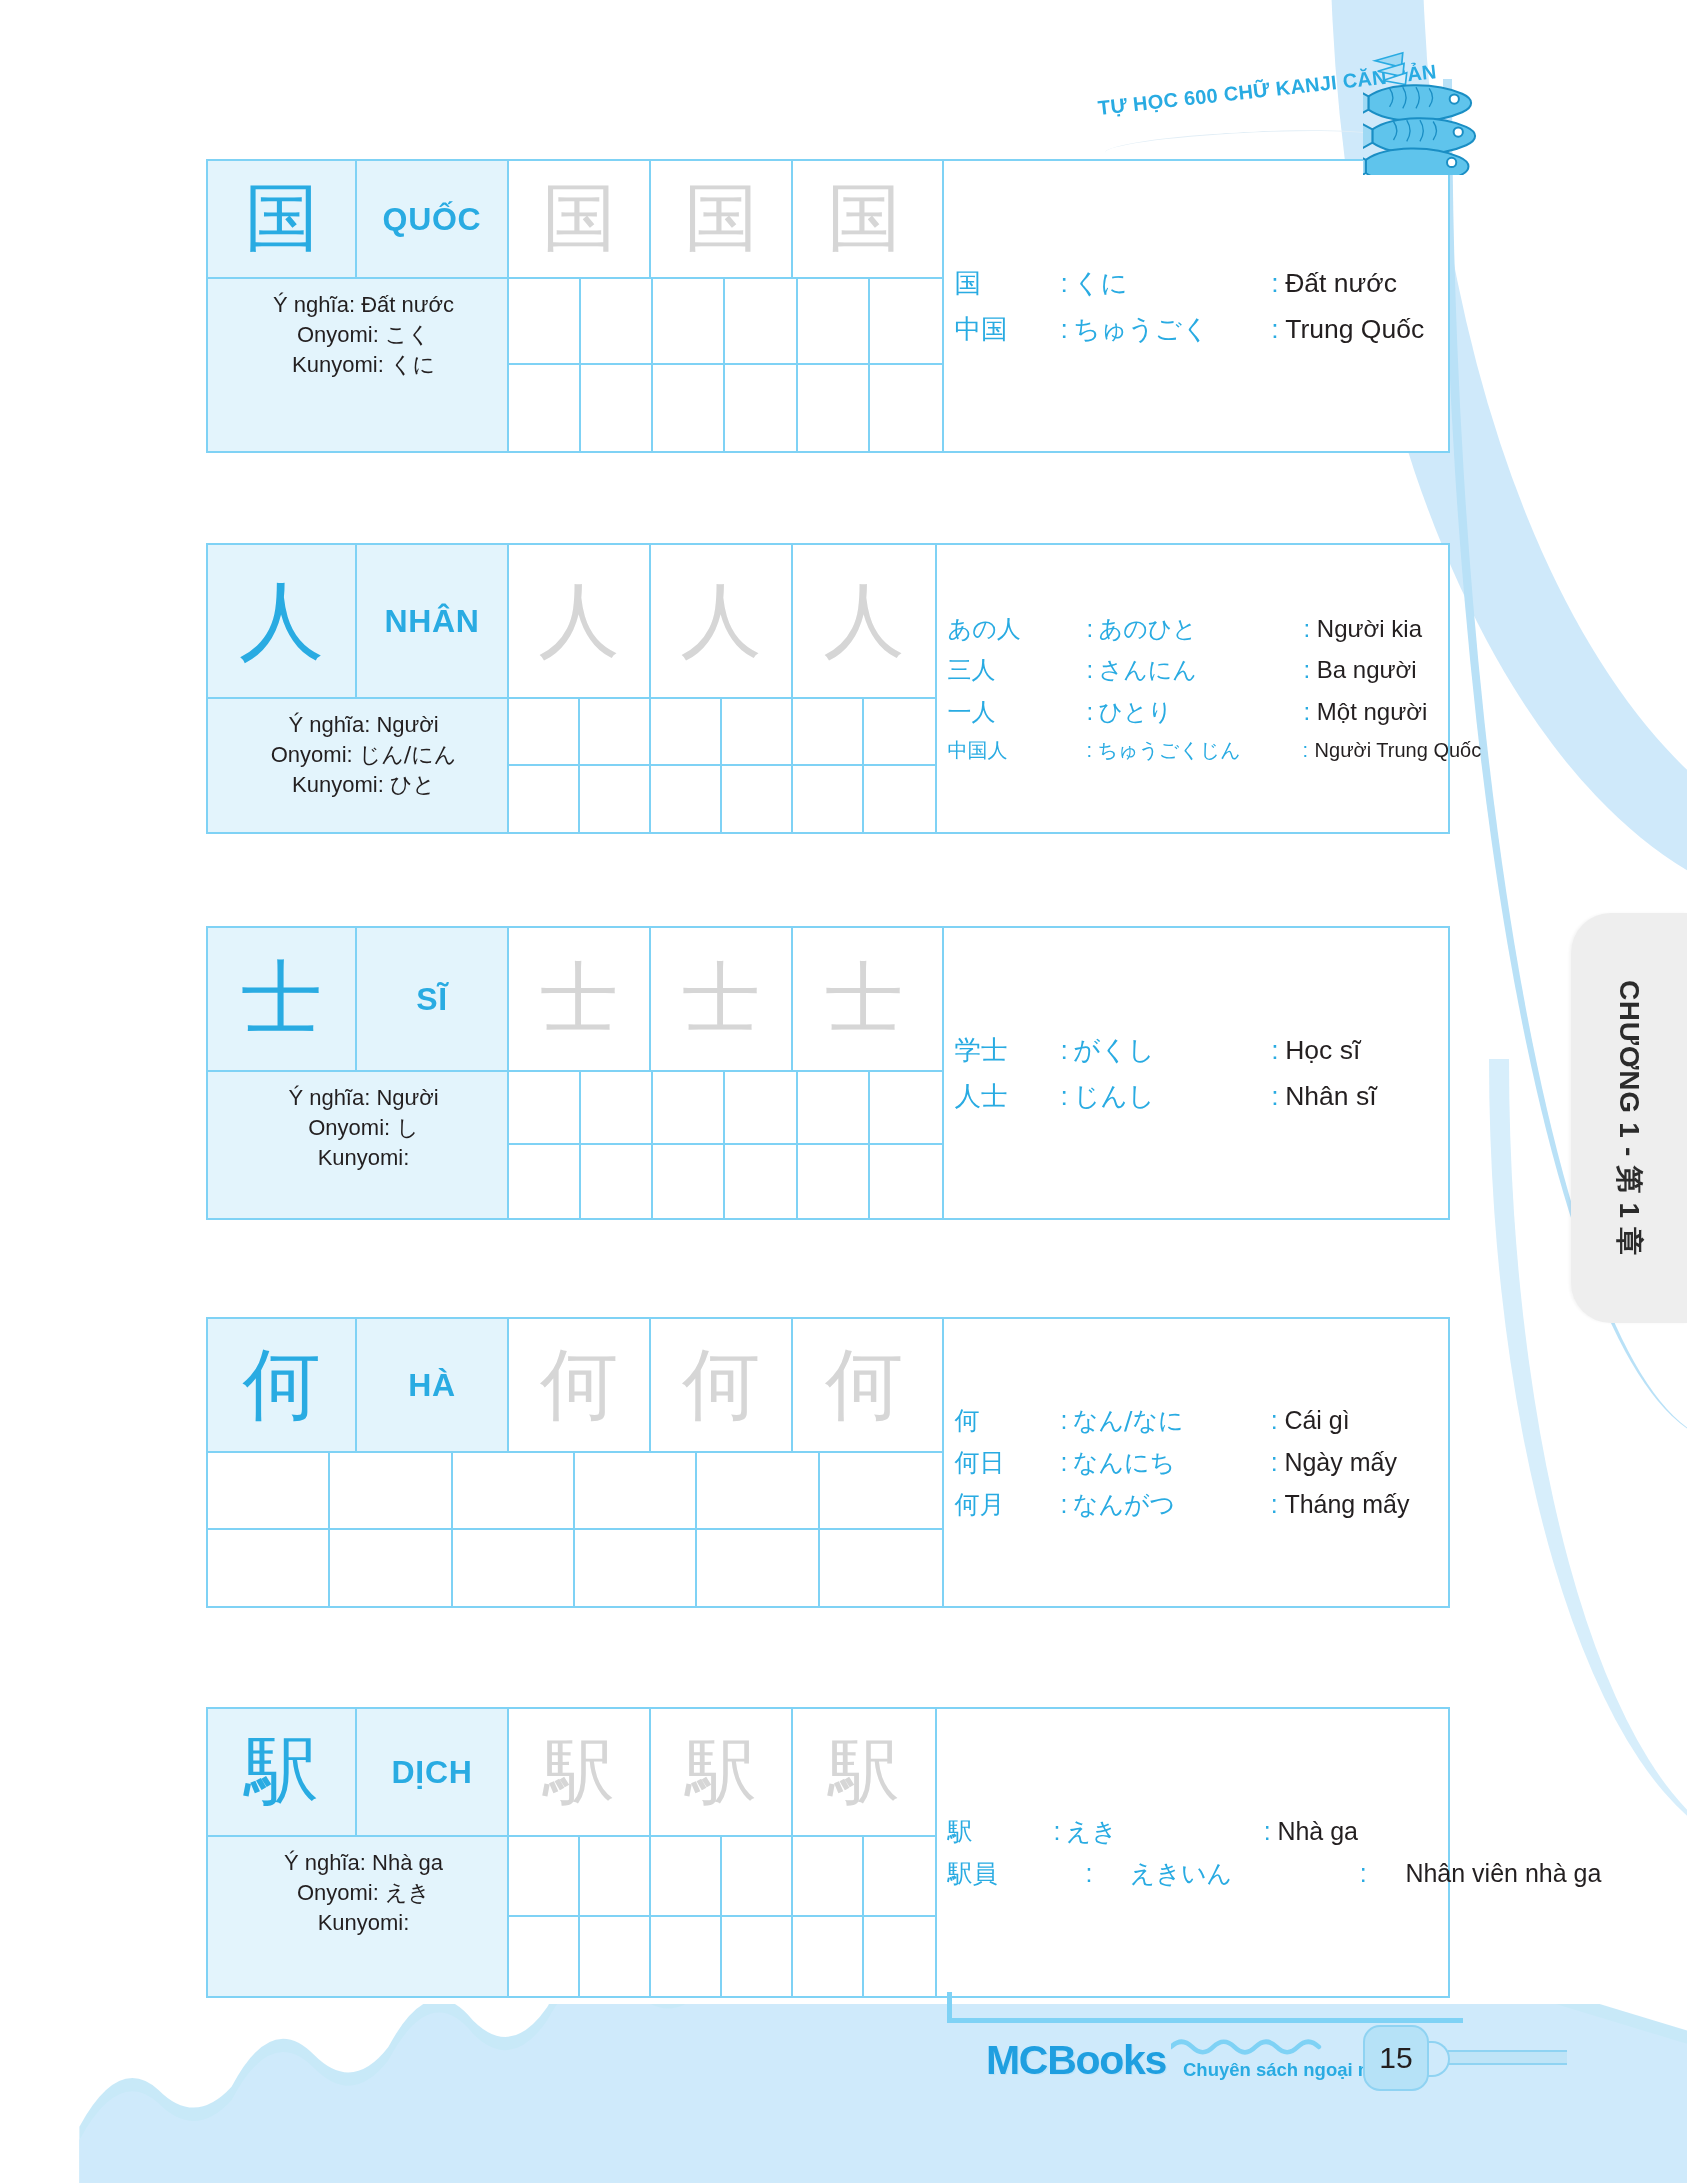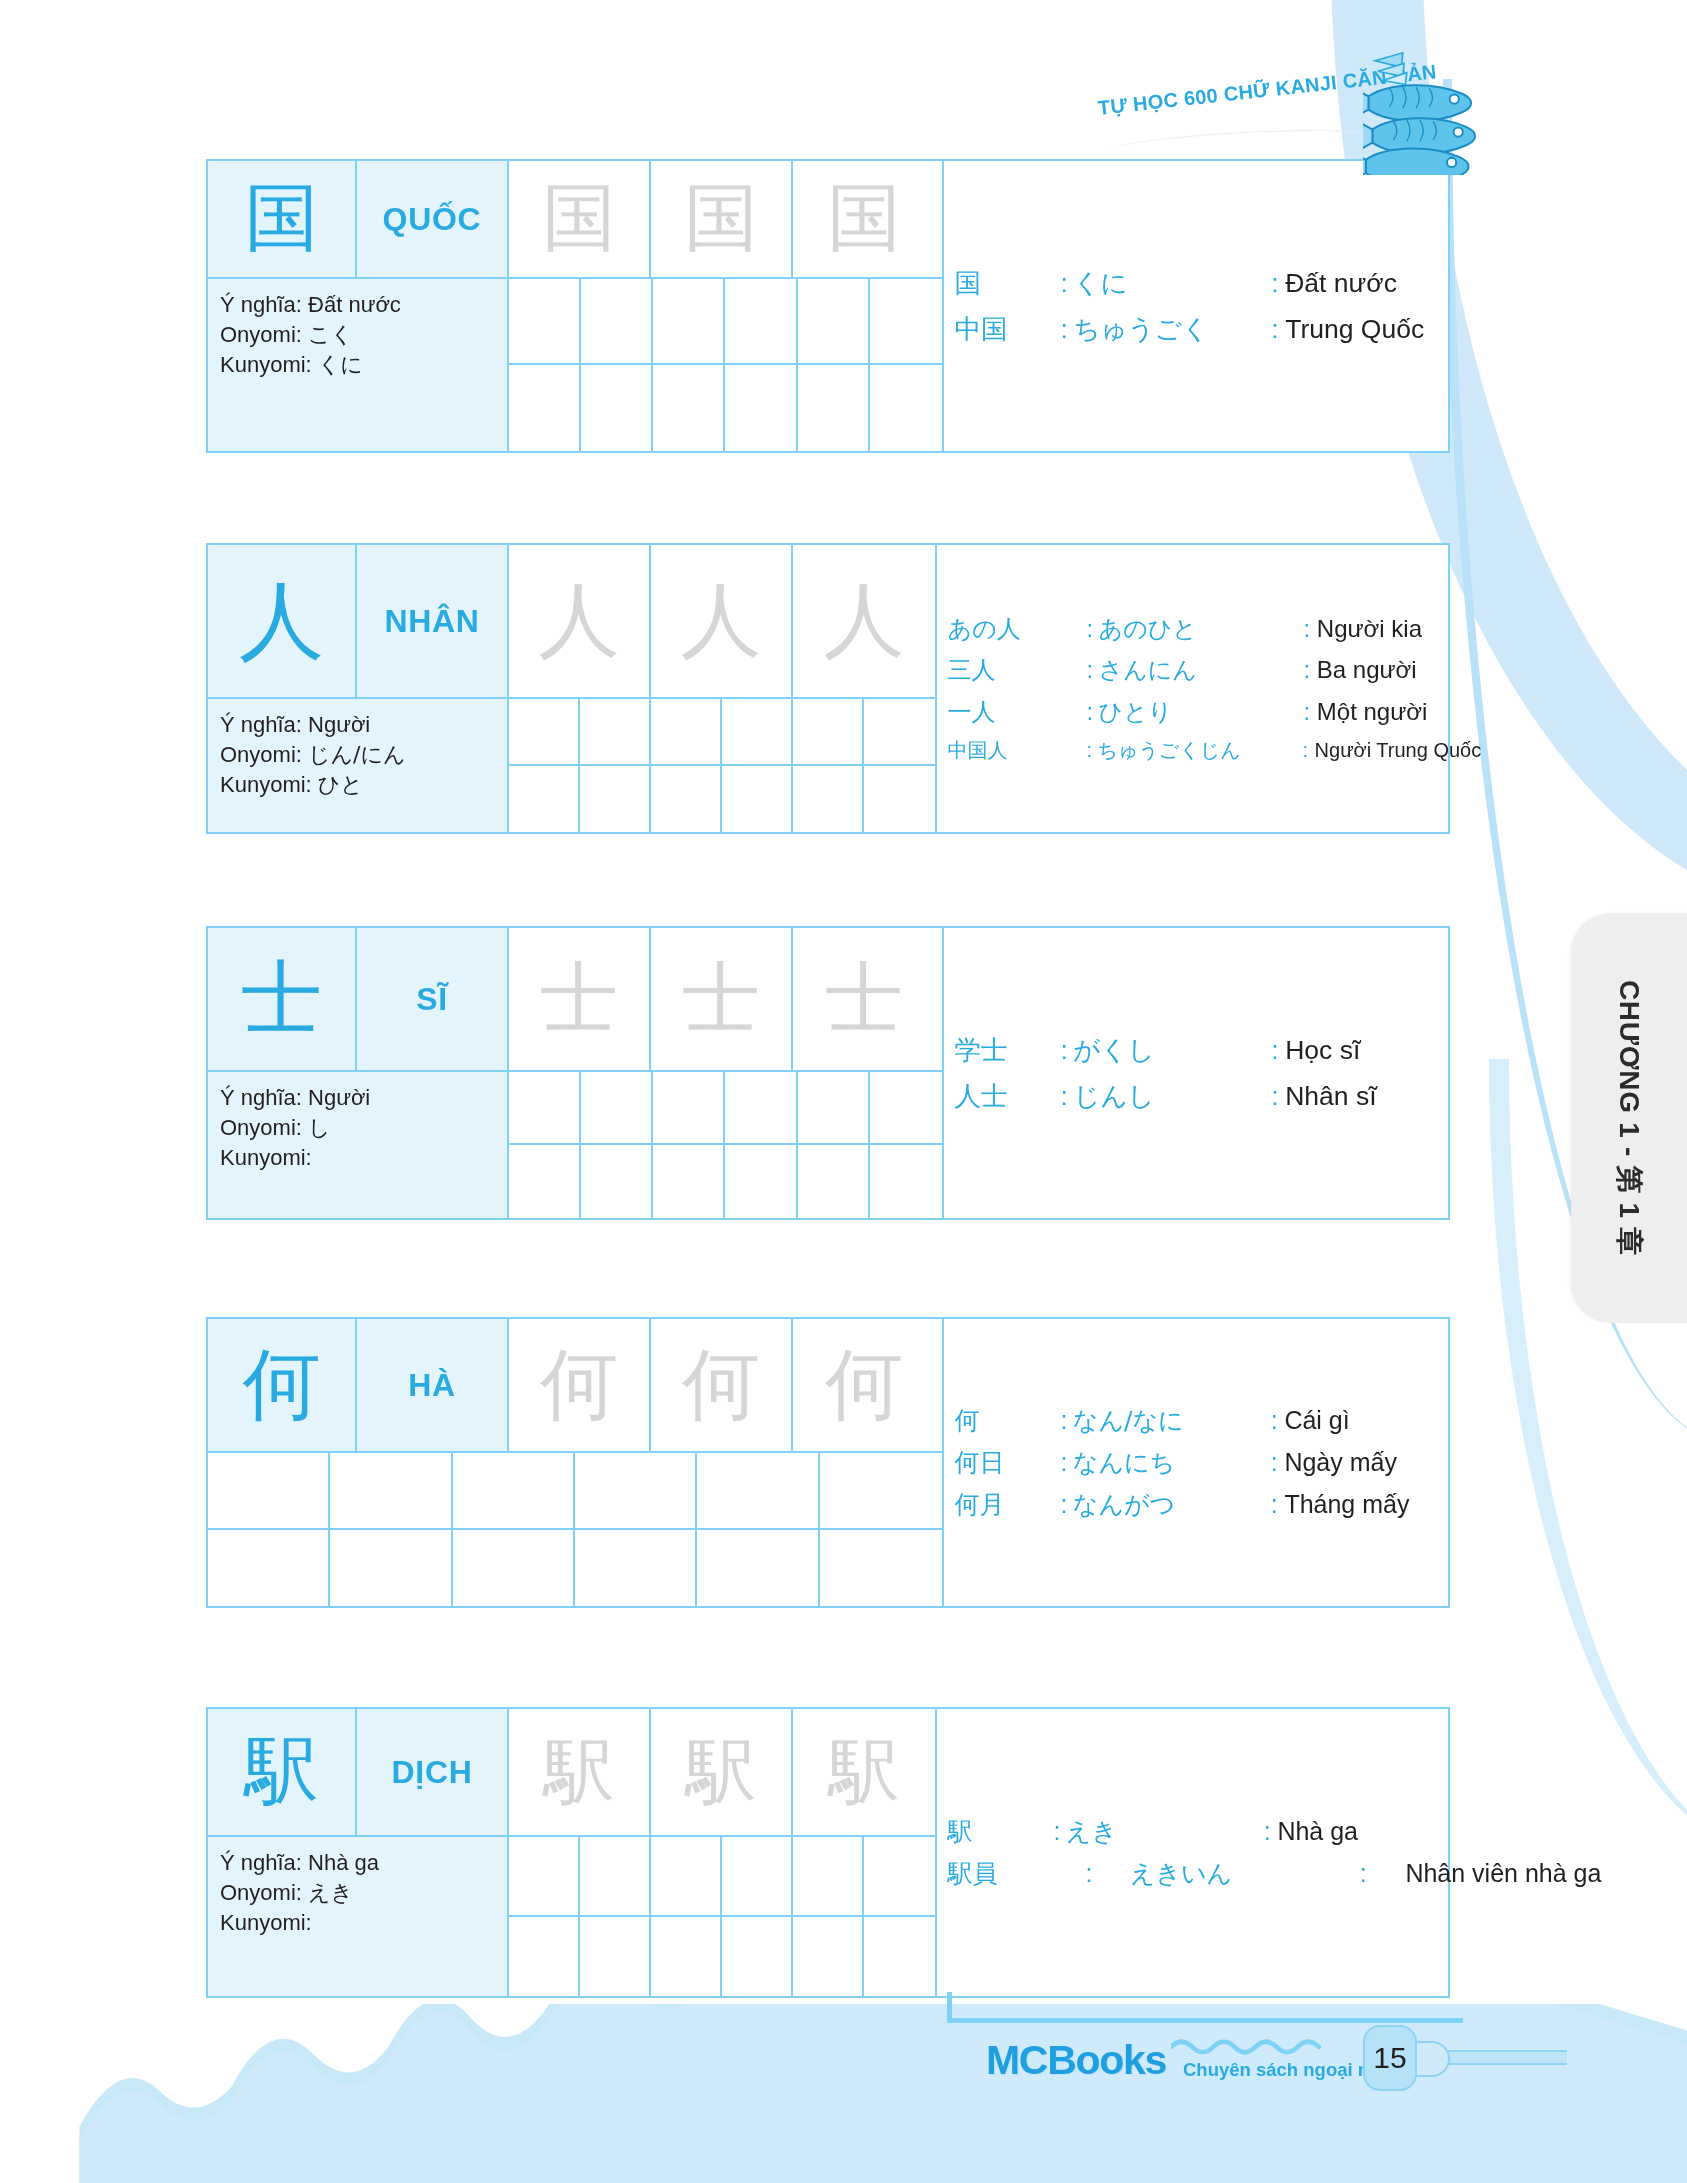--- a/index.html
+++ b/index.html
@@ -136,21 +136,21 @@
   .trace-cell {
     width: 142px;
     border-right: 2.6px solid #7fd2f5;
     display: flex; align-items: center; justify-content: center;
     color: #d6d6d6;
     font-family: "DejaVu Sans", sans-serif;
     background: #ffffff;
   }
   .trace-cell:last-child { border-right: none; }
 
-  .entry-left-bot { display: flex; border-top: 2.6px solid #7fd2f5; flex: 1; }
+  .entry-left-bot { display: flex; border-top: 2.6px solid #7fd2f5; flex: 1; text-align: center; }
   .info-box {
     width: 301px;
     background: #e3f4fc;
     border-right: 2.6px solid #7fd2f5;
     padding: 10.6px 0 6.6px 12px;
     color: #231f20;
     font-size: 22px;
     line-height: 1.38;
   }
   .info-line { white-space: nowrap; }
@@ -197,21 +197,21 @@
   }
   .mc-sub {
     position: absolute; left: 1183px; top: 41px;
     font-size: 18.5px; font-weight: bold; color: #29abe2;
   }
   .pg-wave {
     position: absolute; left: 1171px; top: 17px; width: 165px; height: 20px;
   }
   .pg-badge {
     position: absolute; left: 1363px; top: 6.6px;
-    width: 54px; height: 66px;
+    width: 66px; height: 66px;
     background: #b6e2f7;
     border: 2px solid #8fd3f2;
     border-radius: 17px;
     display: flex; align-items: center; justify-content: center;
     font-size: 30px; color: #231f20;
   }
   .pg-cap {
     position: absolute; left: 1414px; top: 22.5px;
     width: 36px; height: 36px;
     border: 2px solid #8fd3f2;

